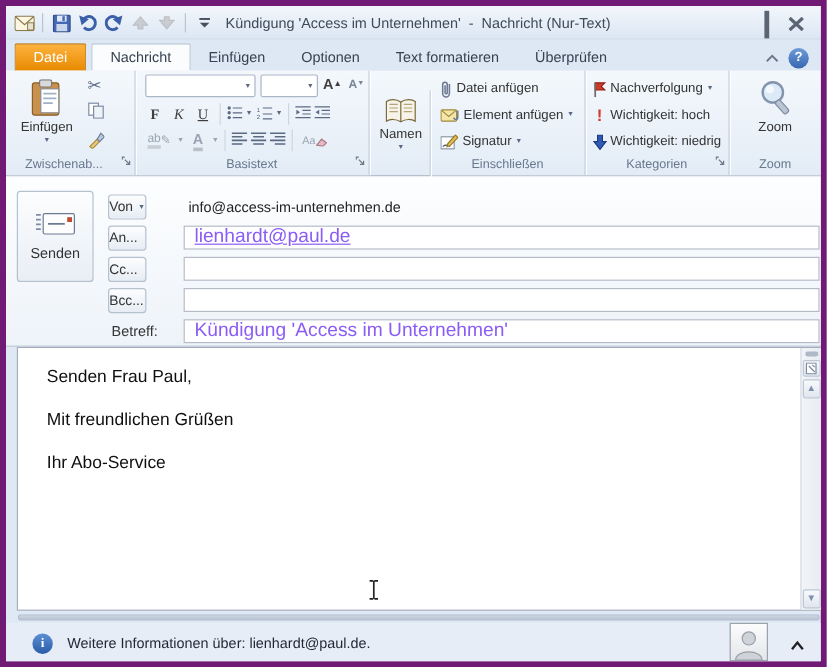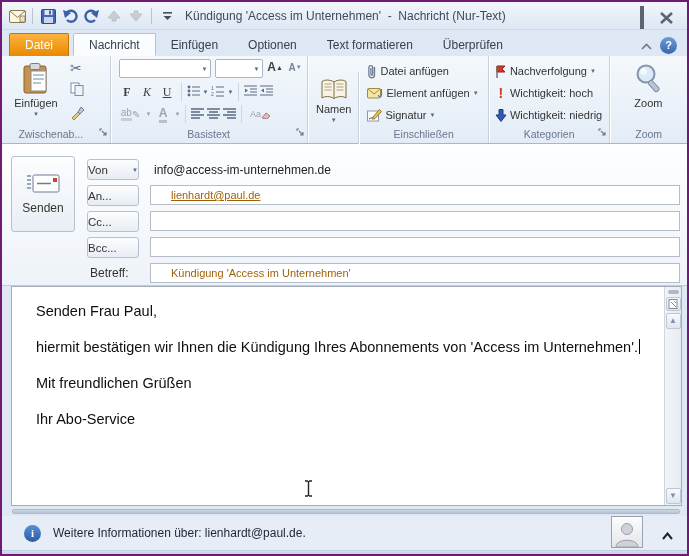--- a/index.html
+++ b/index.html
@@ -1,17 +1,17 @@
 <!DOCTYPE html>
 <html><head>
 <meta charset="utf-8">
 <style>
   * { margin:0; padding:0; box-sizing:border-box; }
   html,body { width:689px; height:556px; font-family:"Liberation Sans", sans-serif; }
-  .win { position:relative; width:689px; height:556px; background:#dfe9f5; border:2px solid #701a75; overflow:hidden; }
+  .win { position:relative; width:689px; height:556px; background:#dfe9f5; border:5px solid #701a75; overflow:hidden; }
   .abs { position:absolute; }
 
   
   .titlebar { left:0; top:0; width:100%; height:28px; background:linear-gradient(#f2f6fb,#dce7f4); border-bottom:1px solid #cfdae8; }
   .qat { left:6px; top:4px; height:20px; display:flex; align-items:center; gap:4px; }
   .qbtn { width:18px; height:18px; display:flex; align-items:center; justify-content:center; }
   .qsep { width:1px; height:16px; background:#b9c4d2; margin:0 2px; }
   .disabled { opacity:.45; filter:grayscale(1); }
   .title-text { left:183px; top:7px; font-size:12px; color:#3f4a5a; white-space:pre; }
   .winctl { right:14px; top:8px; display:flex; gap:16px; }
@@ -34,22 +34,22 @@
   .smallrow { display:flex; align-items:center; gap:3px; font-size:11px; color:#333; height:20px; }
   .dd { font-size:6px; color:#5a6a84; }
   .combo { height:19px; background:#fff; border:1px solid #aab6c8; border-radius:2px; display:flex; align-items:center; justify-content:flex-end; padding:0 2px; }
   .fmt { font-size:12px; color:#3f3f3f; width:17px; height:18px; display:flex; align-items:center; justify-content:center; }
   .gray { color:#9aa4b2; }
   .vline { width:1px; height:18px; background:#cdd6e2; margin:0 2px; }
 
   
   .hdr { left:0; top:142px; width:100%; height:142px; background:linear-gradient(#fdfeff,#eef3f9); border-bottom:1px solid #c2cdda; }
   .sendbtn { left:9px; top:12px; width:64px; height:76px; background:linear-gradient(#fcfdfe,#e9eef5); border:1px solid #b6c1cf; border-radius:3px; display:flex; flex-direction:column; align-items:center; justify-content:center; gap:6px; font-size:12px; color:#333; }
-  .fldbtn { width:52px; height:21px; background:linear-gradient(#fcfdfe,#e7edf4); border:1px solid #b6c1cf; border-radius:3px; font-size:11.5px; color:#333; display:flex; align-items:center; justify-content:space-between; gap:4px; }
-  .fldinput { left:148px; width:530px; height:20px; border:1px solid #b5bcc7; background:#fff; font-size:11px; font-family:"Liberation Sans",sans-serif; padding:0 20px; color:#a16207; }
+  .fldbtn { width:32px; height:21px; background:linear-gradient(#fcfdfe,#e7edf4); border:1px solid #b6c1cf; border-radius:3px; font-size:11.5px; color:#333; display:flex; align-items:center; justify-content:space-between; gap:4px; }
+  .fldinput { left:148px; width:530px; height:20px; border:1px solid #b5bcc7; background:#fff; font-size:16px; font-family:"Liberation Sans",sans-serif; padding:0 8px; color:#8b5cf6; }
   .u { text-decoration:underline; }
   .fromval { font-size:12px; color:#222; }
 
   
   .bodyarea { left:9px; top:284px; width:671px; height:220px; background:#fff; border:1px solid #a3adbb; }
   .bodytext { position:absolute; left:24px; top:15px; right:40px; font-size:14.5px; color:#0f0f0f; line-height:18px; }
   .bodytext p { margin-bottom:18px; }
   .caret { display:inline-block; width:1.5px; height:15px; background:#000; vertical-align:-2px; margin-left:1px; }
   .vscroll { position:absolute; right:0; top:0; width:17px; height:100%; background:linear-gradient(90deg,#f2f4f7,#e8ecf2); border-left:1px solid #cfd6df; display:flex; flex-direction:column; align-items:center; }
   .sbtn { width:15px; height:16px; background:linear-gradient(#f8fafc,#dfe6ee); border:1px solid #bdc7d4; border-radius:2px; margin:1px 0; display:flex; align-items:center; justify-content:center; }
@@ -373,21 +373,20 @@
       </div>
     <input class="abs fldinput" style="top: 93px;" value="">
 
     <div class="abs" style="left:88px; top:122px; font-size:12px; color:#333;">Betreff:</div>
     <input class="abs fldinput" style="top: 119px;" value="Kündigung 'Access im Unternehmen'">
   </div>
 
   <div class="abs bodyarea">
     <div class="bodytext">
       <p>Senden Frau Paul,</p>
-      <p><span>hiermit bestätigen wir Ihnen die Kündigung Ihres Abonnements von 'Access im Unternehmen'.</span><span class="caret"></span></p>
       <p>Mit freundlichen Grüßen</p>
       <p>Ihr Abo-Service</p>
     </div>
     <span class="ibeam">
       <svg width="9" height="17" viewBox="0 0 9 17">
           <path d="M1 1 h3 M5 1 h3 M4.5 1 V16 M1 16 h3 M5 16 h3" stroke="#222" stroke-width="1.4" fill="none"></path>
         </svg>
     </span>
     <div class="vscroll">
       <span class="minisplit"></span>

